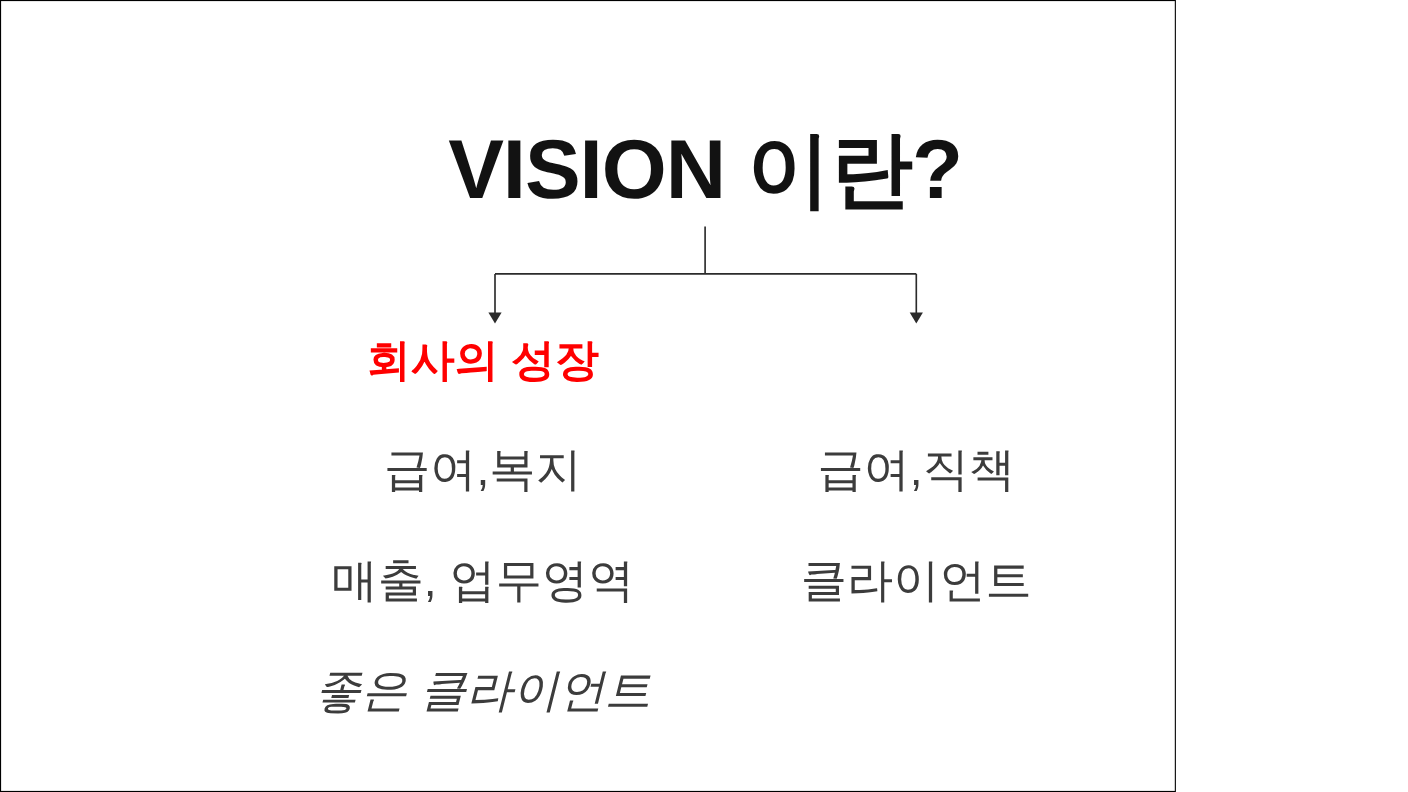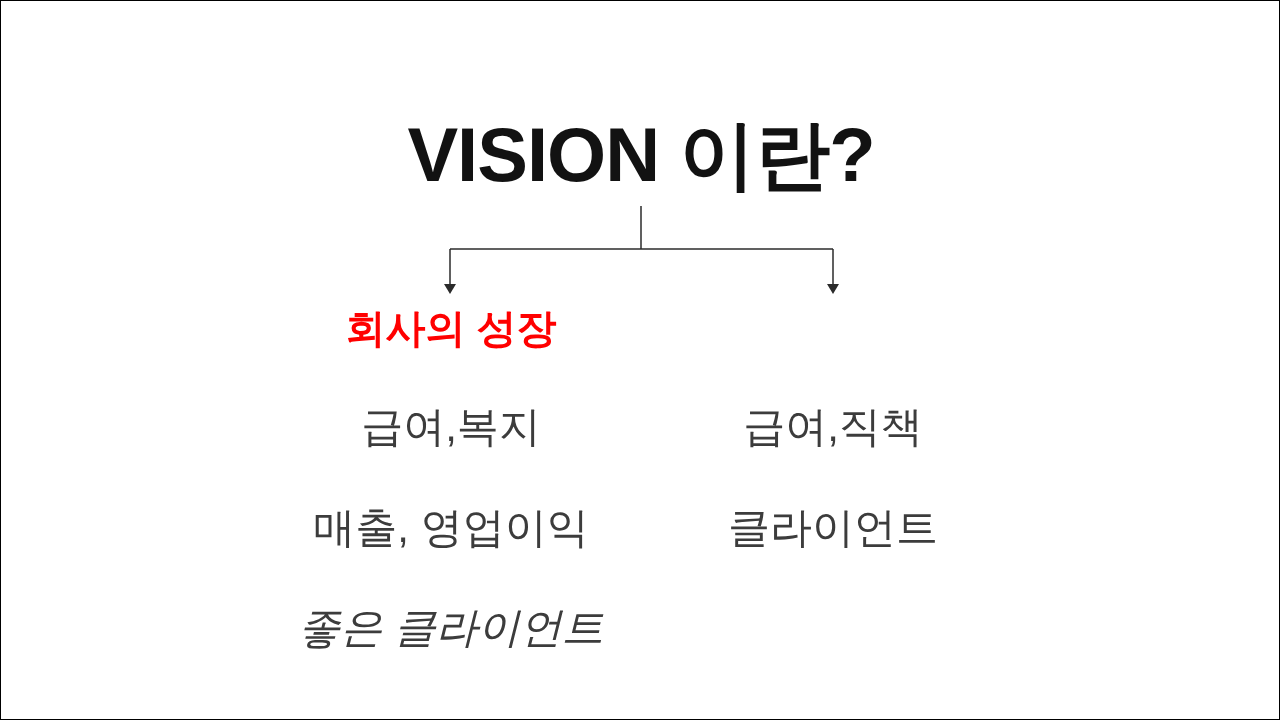--- a/index.html
+++ b/index.html
@@ -3,21 +3,21 @@
 <meta charset="utf-8">
 <style>
   html, body {
     margin: 0;
     padding: 0;
     background: #ffffff;
     font-family: "Liberation Sans", "DejaVu Sans", sans-serif;
   }
   .slide {
     position: relative;
-    width: 1280px;
+    width: 1069px;
     height: 720px;
     background: #ffffff;
     border: 1.5px solid #000000;
     box-sizing: border-box;
     overflow: hidden;
   }
   .slide-title {
     position: absolute;
     top: 112px;
     left: 0;
@@ -37,21 +37,21 @@
     height: 720px;
     pointer-events: none;
   }
   .col-row {
     position: absolute;
     width: 400px;
     text-align: center;
     line-height: 1.25;
     white-space: nowrap;
   }
-  .col-left  { left: 250px; }
+  .col-left  { left: 238px; }
   .col-right { left: 632px; }
   .row-heading {
     top: 302px;
     font-size: 40px;
     font-weight: 700;
     color: #ff0000;
   }
   .row-item-1 { top: 400px; }
   .row-item-2 { top: 501px; }
   .row-item-3 { top: 601px; font-style: italic; }
@@ -72,19 +72,19 @@
     <path d="M640,205 L640,248" fill="none" stroke-width="1.5" stroke="#2b2b2b"></path>
     <path d="M449,248 L832,248" fill="none" stroke-width="1.5" stroke="#2b2b2b"></path>
     <path d="M449,248 L449,284" fill="none" stroke-width="1.5" stroke="#2b2b2b"></path>
     <path d="M832,248 L832,284" fill="none" stroke-width="1.5" stroke="#2b2b2b"></path>
     <polygon points="443,283 455,283 449,293" fill="#2b2b2b"></polygon>
     <polygon points="826,283 838,283 832,293" fill="#2b2b2b"></polygon>
   </svg>
 
   <div class="col-row col-left row-heading">회사의 성장</div>
   <div class="col-row col-left row-item row-item-1">급여,복지</div>
-  <div class="col-row col-left row-item row-item-2">매출, 영업이익</div>
+  <div class="col-row col-left row-item row-item-2">매출, 업무영역</div>
   <div class="col-row col-left row-item row-item-3">좋은 클라이언트</div>
 
   <div class="col-row col-right row-item row-item-1">급여,직책</div>
   <div class="col-row col-right row-item row-item-2">클라이언트</div>
 
 </div>
 
 </body></html>

